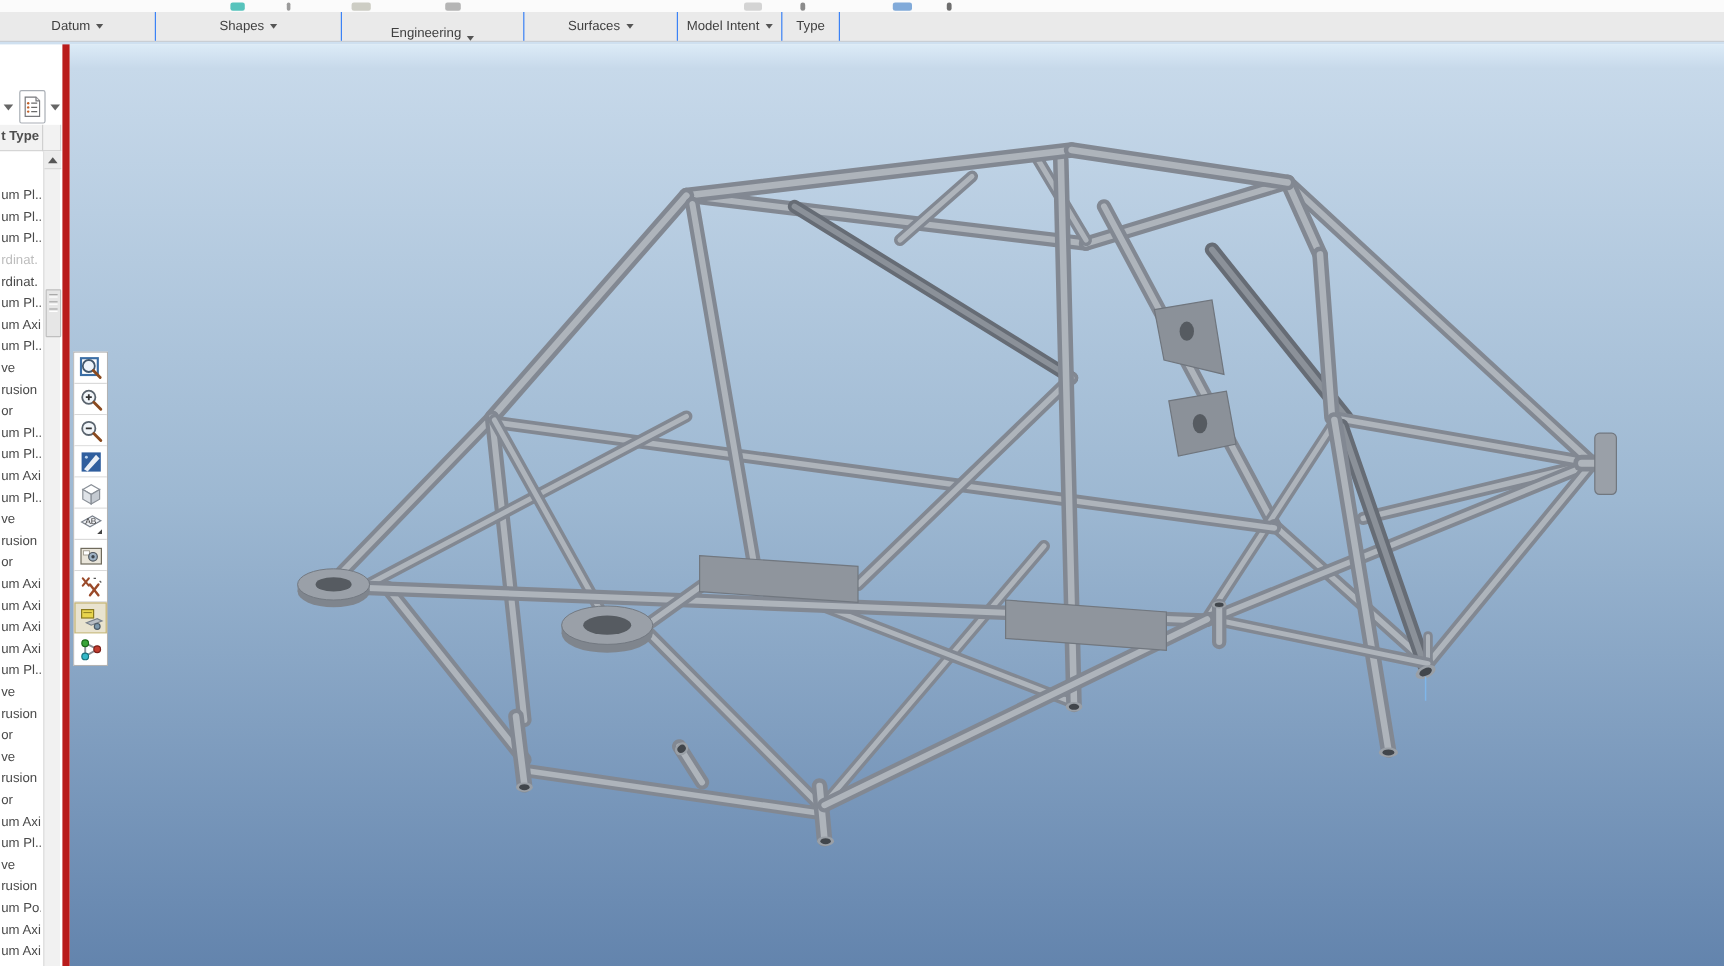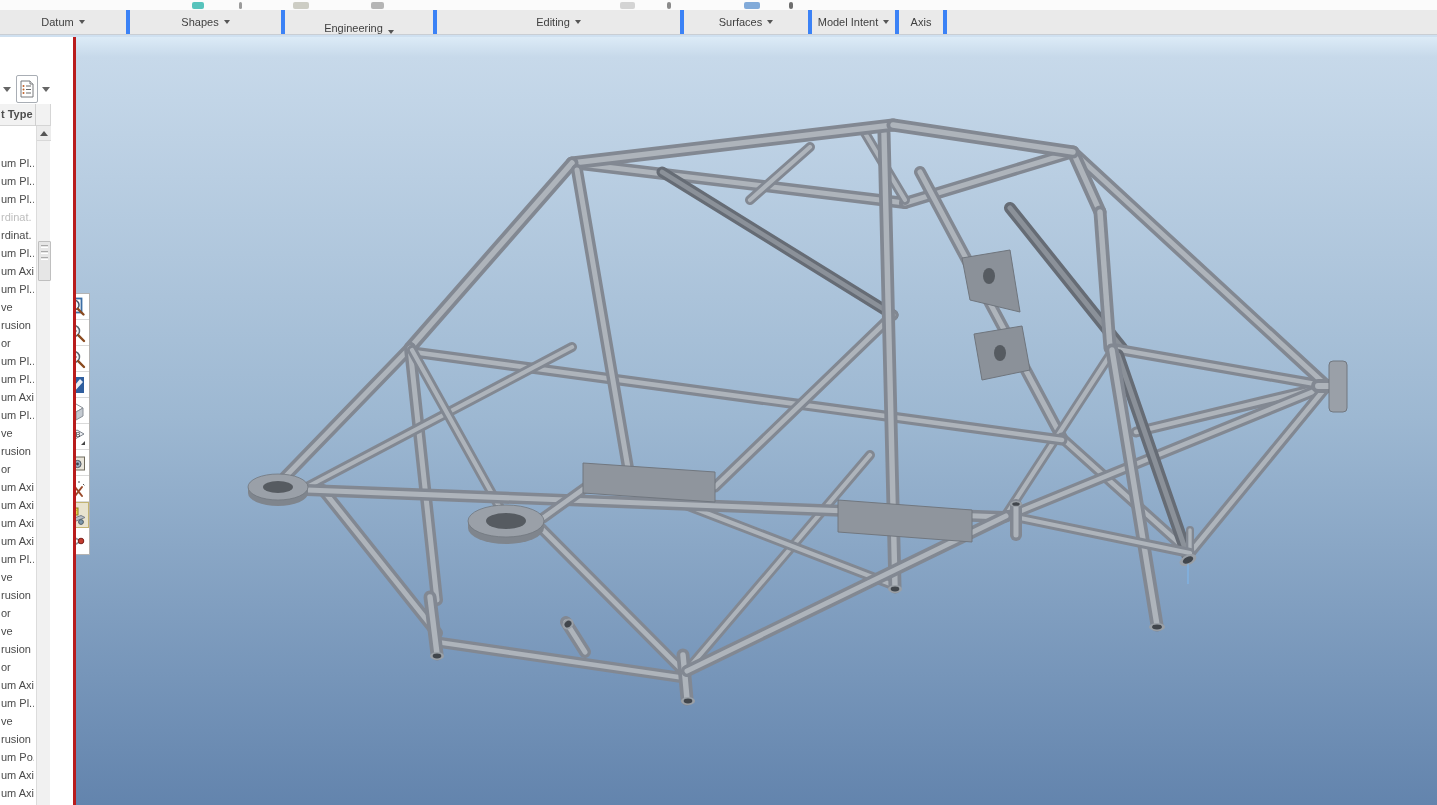--- a/index.html
+++ b/index.html
@@ -6,34 +6,34 @@
   #app{position:relative;width:1437px;height:805px;overflow:hidden;
        font-family:"Liberation Sans",sans-serif;background:#fff;}
 
   
   #ribbon{position:absolute;left:0;top:0;width:1437px;height:37px;z-index:30;}
   #ribbon-strip{position:absolute;left:0;top:0;width:1437px;height:10px;background:#fbfbfb;}
   .sliver{position:absolute;top:2px;height:7px;border-radius:2px;opacity:.85;}
   #ribbon-labels{position:absolute;left:0;top:10px;width:1437px;height:24px;
       background:#eaeaea;border-bottom:1px solid #c9ced4;display:flex;}
   .rgroup{height:24px;display:flex;align-items:center;justify-content:center;
-      border-right:4px solid #3b82f6;box-sizing:border-box;color:#3f3f3f;font-size:11px;}
+      border-right:1px solid #3b82f6;box-sizing:border-box;color:#3f3f3f;font-size:11px;}
   .rgroup .arr{width:0;height:0;border-left:3.5px solid transparent;border-right:3.5px solid transparent;
       border-top:4px solid #555;margin-left:5px;}
   #ribbon-fill{flex:1;border-right:none;}
   #ribbon-blueline{position:absolute;left:0;top:35px;width:1437px;height:2px;background:#cfe0f0;}
 
   
   #viewport{position:absolute;left:0;top:37px;width:1437px;height:768px;
       background:linear-gradient(#dcebf7 0px,#c7d9ea 20px,#9db8d2 380px,#6384ad 768px);z-index:1;}
   #model-svg{position:absolute;left:0;top:0;}
 
   
-  #tree-panel{position:absolute;left:0;top:34px;width:76px;height:771px;background:#fff;
-      border-right:3px solid #b91c1c;box-sizing:border-box;z-index:20;}
+  #tree-panel{position:absolute;left:0;top:34px;width:58px;height:771px;background:#fff;
+      border-right:6px solid #b91c1c;box-sizing:border-box;z-index:20;}
   #tree-toolbar{position:absolute;left:0;top:40px;width:58px;height:30px;}
   .dd-arrow{position:absolute;width:0;height:0;border-left:4px solid transparent;
       border-right:4px solid transparent;border-top:5px solid #666;top:13px;}
   #tree-settings-btn{position:absolute;left:16px;top:1px;width:20px;height:26px;background:#fff;
       border:1px solid #a9aeb5;border-radius:2px;display:flex;align-items:center;justify-content:center;}
   #tree-header{position:absolute;left:0;top:70px;width:51px;height:22px;background:#f2f2f2;
       border-bottom:1px solid #d5d5d5;border-right:1px solid #d5d5d5;box-sizing:border-box;}
   #tree-header span{position:absolute;left:1px;top:4px;font-size:11px;font-weight:bold;color:#4e4e4e;white-space:nowrap;}
   #tree-header i{position:absolute;left:35px;top:0;width:1px;height:22px;background:#d0d0d0;}
   #tree-rows{position:absolute;left:0;top:120px;width:34px;height:664px;overflow:hidden;}
@@ -219,34 +219,30 @@
           <span class="arr"></span>
         </div>
         <div class="rgroup" style="width: 155px;">
           <span>Shapes</span>
           <span class="arr"></span>
         </div>
         <div class="rgroup" style="width: 152px; align-items: flex-end;">
           <span>Engineering</span>
           <span class="arr"></span>
         </div>
-        <div class="rgroup" style="width: 247px;">
-          <span>Editing</span>
-          <span class="arr"></span>
-        </div>
         <div class="rgroup" style="width: 128px;">
           <span>Surfaces</span>
           <span class="arr"></span>
         </div>
         <div class="rgroup" style="width: 87px; text-align: center;">
           <span>Model Intent</span>
           <span class="arr"></span>
         </div>
         <div class="rgroup" style="width: 48px;">
-          <span>Axis</span>
+          <span>Type</span>
         </div>
         <div class="rgroup" id="ribbon-fill"></div>
       </div>
     <div id="ribbon-blueline"></div>
   </div>
 
   <div id="tree-panel">
     <div id="tree-toolbar">
       <span class="dd-arrow" style="left:3px"></span>
       <span id="tree-settings-btn">

